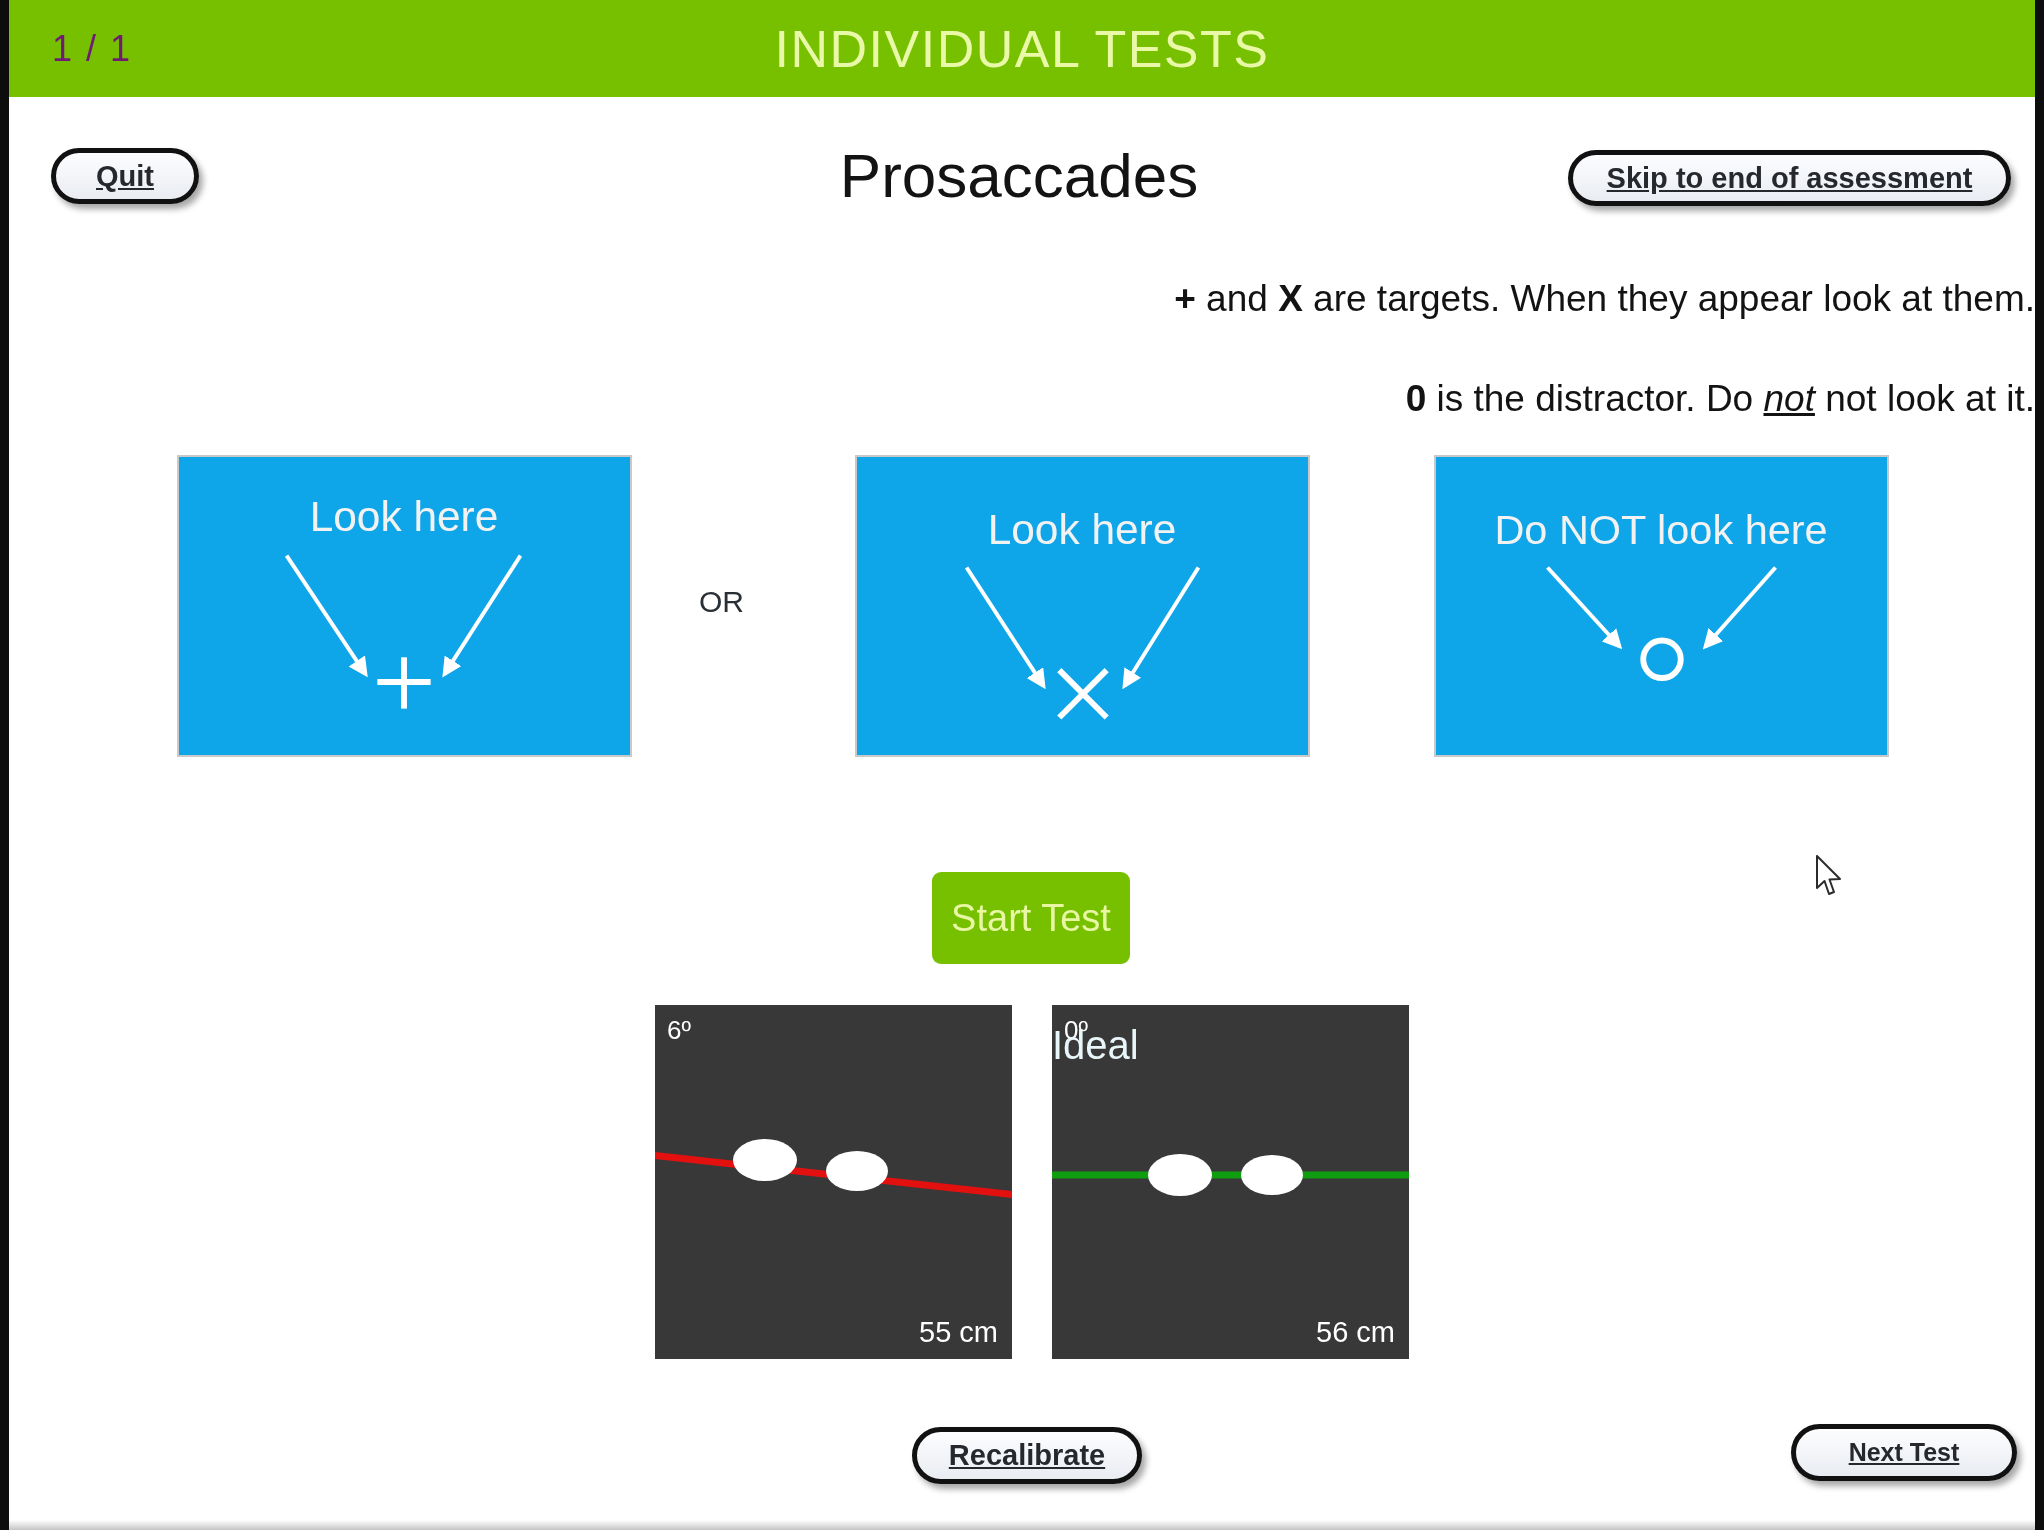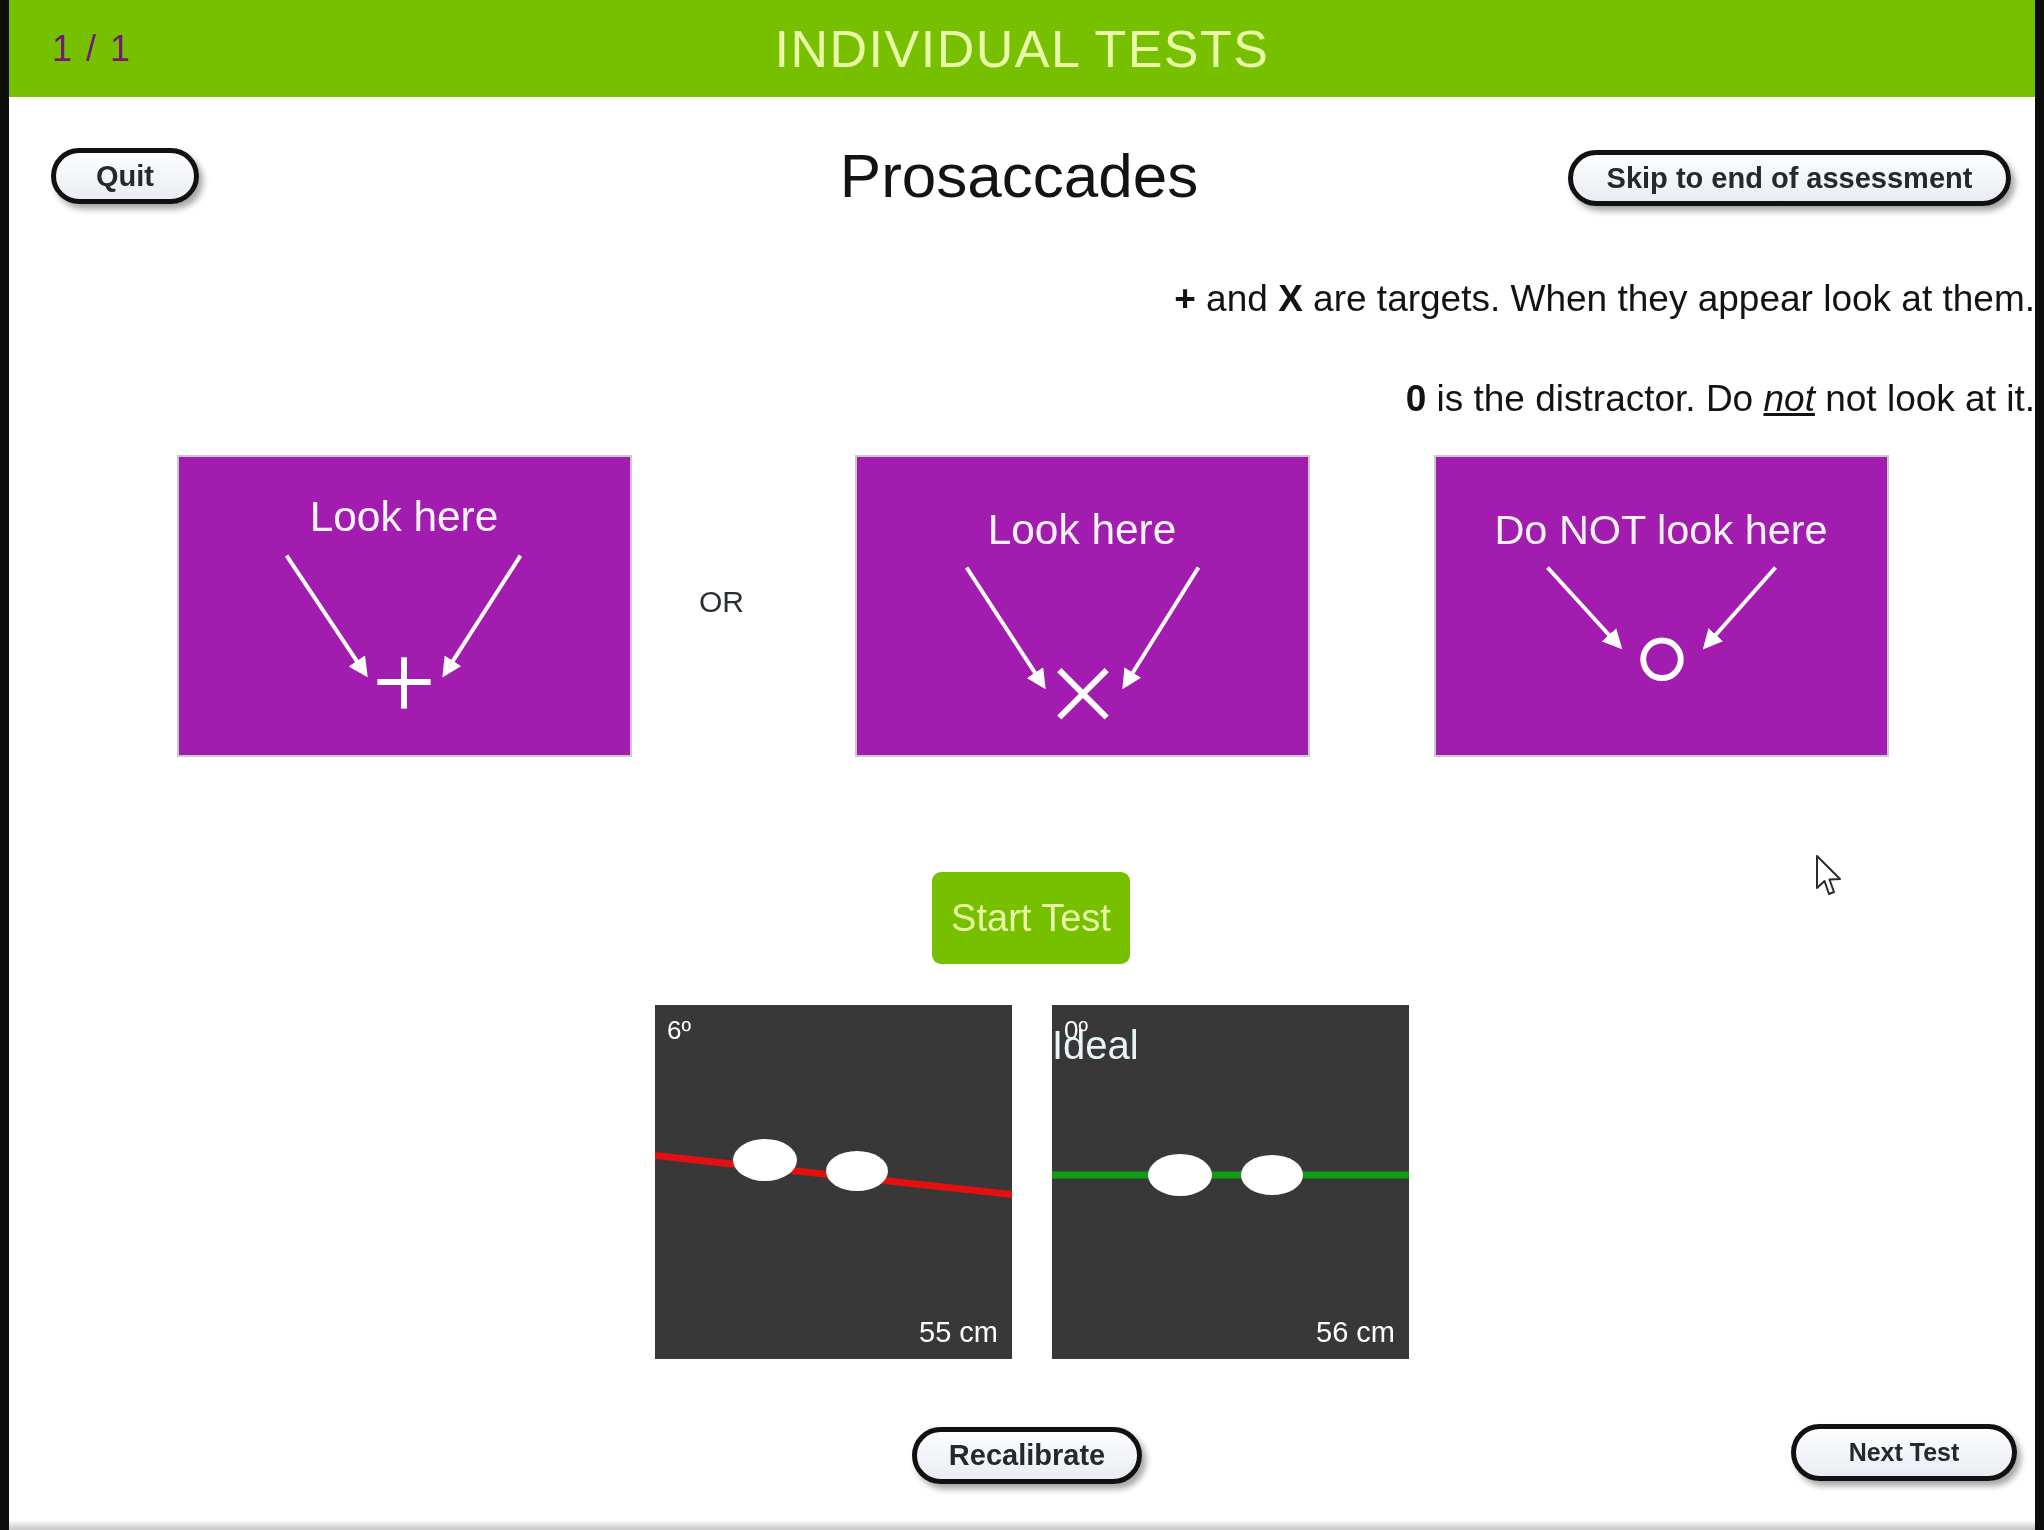--- a/index.html
+++ b/index.html
@@ -56,20 +56,21 @@
     justify-content: center;
     background: linear-gradient(180deg,#fdfdff 0%,#f1f3f7 60%,#e9ecf2 100%);
     border: 5px solid #111111;
     border-radius: 40px;
     color: #25282c;
     font-weight: bold;
     font-family: "Liberation Sans", sans-serif;
     box-shadow: 4px 5px 6px rgba(0,0,0,0.35);
     cursor: pointer;
     white-space: nowrap;
+    text-decoration: underline;
   }
 
   #quit-btn {
     position: absolute;
     left: 42px;
     top: 148px;
     width: 148px;
     height: 56px;
     font-size: 29px;
   }
@@ -131,21 +132,21 @@
     position: absolute;
     top: 455px;
     left: 0; right: 0;
     height: 305px;
   }
   .demo-panel {
     position: absolute;
     top: 0;
     width: 455px;
     height: 302px;
-    background: #a21caf;
+    background: #0ea5e9;
     border: 2px solid #c9c9c9;
     overflow: hidden;
     text-align: right;
   }
   #demo-panel-plus   { left: 168px; }
   #demo-panel-x      { left: 846px; }
   #demo-panel-circle { left: 1425px; }
 
   .demo-panel svg { position: absolute; inset: 0; width: 100%; height: 100%; }
 

